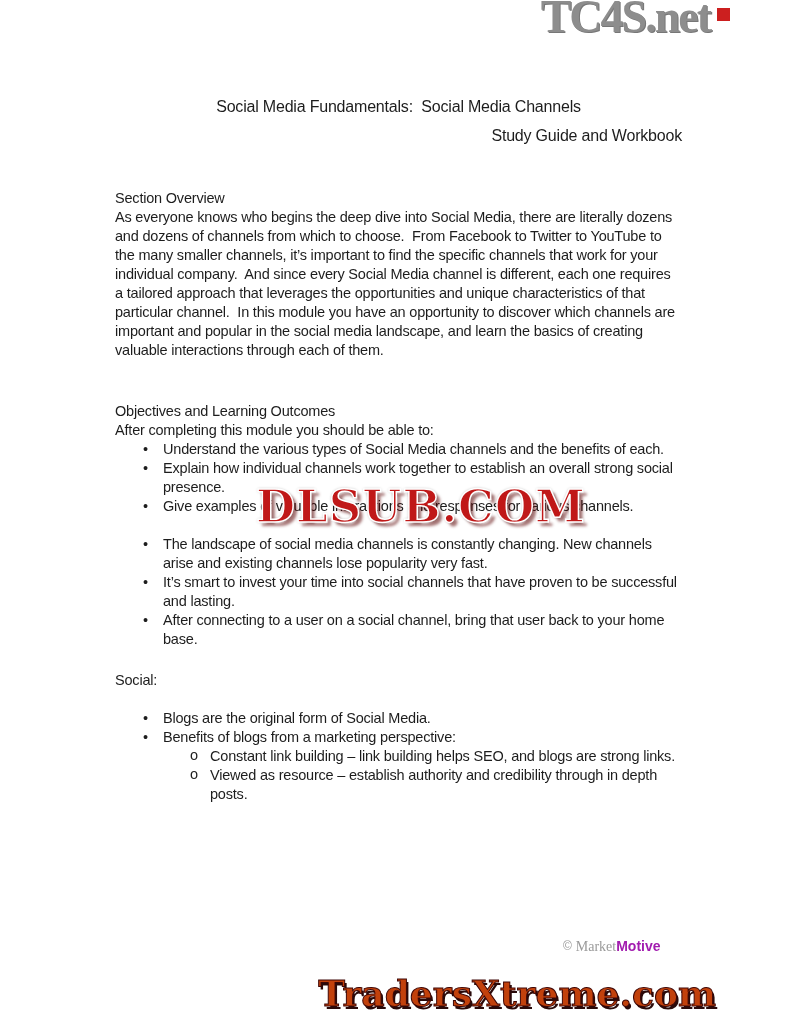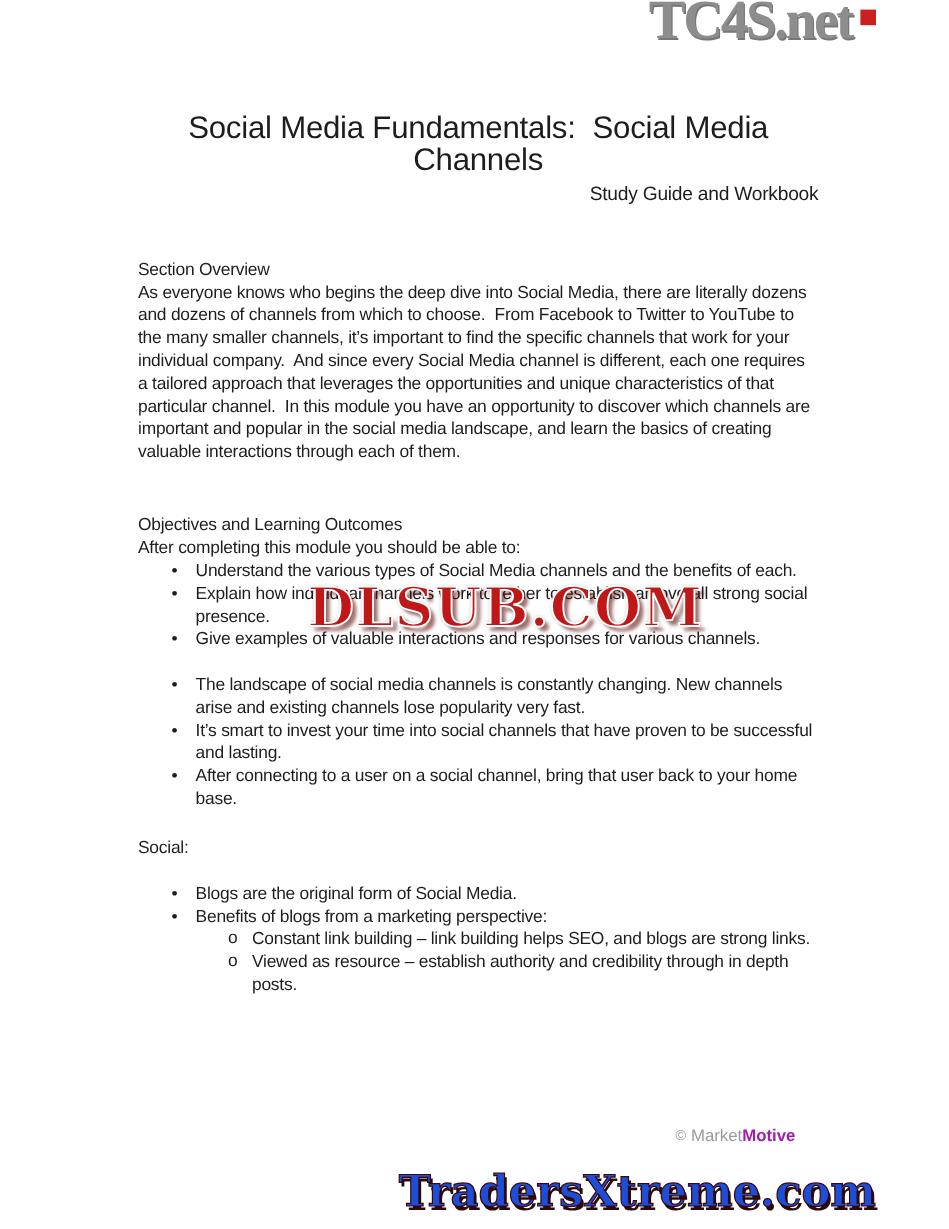--- a/index.html
+++ b/index.html
@@ -29,21 +29,21 @@
 
   
   .content {
     position: absolute; top: 0; left: 115px; width: 567px;
     font-size: 14.5px; line-height: 19px; letter-spacing: -0.2px;
   }
   .pre { white-space: pre-wrap; }
 
   .title {
     margin-top: 93px; text-align: center;
-    font-size: 26px; line-height: 27px; font-weight: normal;
+    font-size: 16px; line-height: 27px; font-weight: normal;
     white-space: pre-wrap;
   }
   .subtitle { text-align: right; font-size: 16px; line-height: 19px; margin-top: 6px; }
 
   .heading { font-weight: normal; }
   .h-overview  { margin-top: 44px; }
   .h-objectives{ margin-top: 42px; }
   .h-takeaways { margin-top: 46px; }
 
   .bullets { list-style: none; margin: 0; padding: 0; }
@@ -69,29 +69,29 @@
     white-space: pre;
   }
 
   
   .mm-logo {
     position: absolute; top: 938px; left: 563px;
     font-size: 14px; letter-spacing: 0;
     white-space: pre;
   }
   .mm-copy { color: #9a9a9a; font-size: 12px; vertical-align: 1px; }
-  .mm-market { color: #9a9a9a; }
+  .mm-market { color: #9a9a9a; font-family: Liberation Serif, serif; }
   .mm-motive { color: #a21caf; font-weight: bold; }
 
   
   .traders {
-    position: absolute; top: 972px; right: 4px;
+    position: absolute; top: 972px; right: 18px;
     font-family: "DejaVu Serif", serif;
     font-weight: bold; font-size: 36px; letter-spacing: 0;
-    color: #1d4ed8;
+    color: #c2410c;
     -webkit-text-stroke: 1px #3c0606;
     text-shadow: 2px 3px 0 #2a0a0a;
     white-space: pre;
   }
 </style>
 </head>
 <body>
 
 <div class="page">
 

